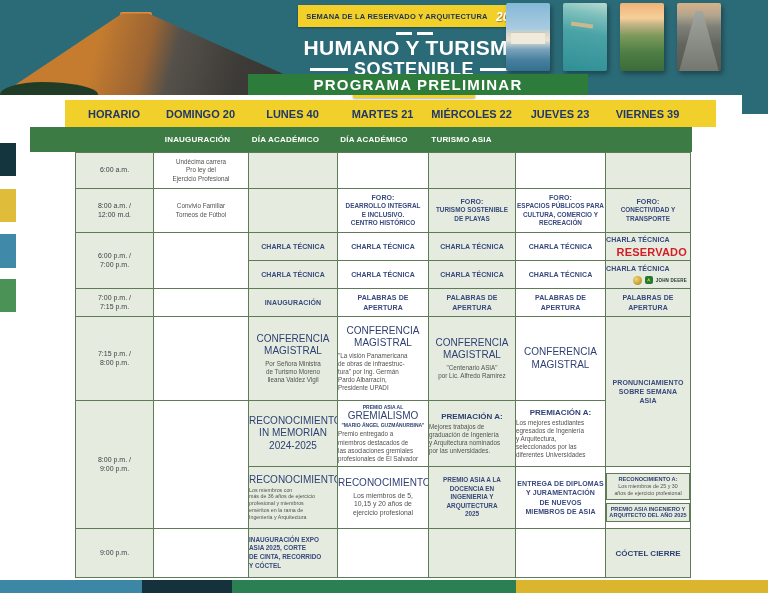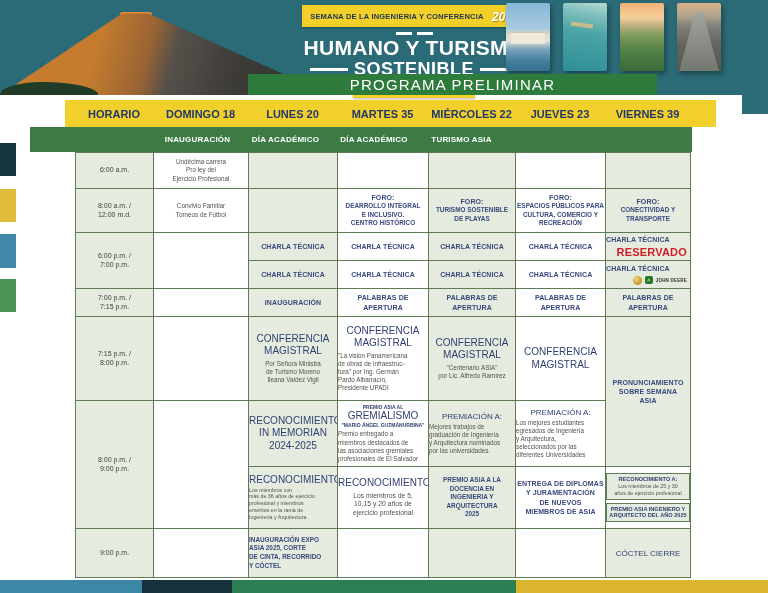--- a/index.html
+++ b/index.html
@@ -39,22 +39,22 @@
   .p1::after { content:""; position:absolute; left:12%; right:12%; top:42%; height:18%; background:#efeadb;
     box-shadow:0 1px 0 #cfc7ae inset; }
   .p2 { background:linear-gradient(190deg,#b9d9cf 0%,#7fc0bd 18%,#4aa3a6 45%,#2f8f96 100%); }
   .p2::after { content:""; position:absolute; left:18%; top:30%; width:50%; height:6%; background:#cbb98e; transform:rotate(8deg); }
   .p3 { background:linear-gradient(180deg,#f0b276 0%,#f6cf9a 22%,#c2b284 32%,#7d9a5b 48%,#4f7f45 72%,#3c6b3a 100%); }
   .p4 { background:linear-gradient(180deg,#d8b188 0%,#b2a58e 18%,#7e7f78 35%,#63665f 60%,#55584f 100%); }
   .road { position:absolute; left:0; top:12%; width:100%; height:88%;
     background:linear-gradient(180deg,#a3a6a0,#74776f); clip-path:polygon(42% 0,58% 0,95% 100%,5% 100%); }
 
   .green-rect { position:absolute; left:458px; top:76px; width:74px; height:17px; background:#3e7c3a; }
-  .program-banner { position:absolute; left:248px; top:74px; width:409px; height:21px; background:#2e7c3c;
-    color:#fff; font-weight:400; font-size:15px; letter-spacing:1.2px; text-align:center; line-height:21px; z-index:3; }
+  .program-banner { position:absolute; left:248px; top:74px; width:340px; height:21px; background:#2e7c3c;
+    color:#fff; font-weight:700; font-size:15px; letter-spacing:1.2px; text-align:center; line-height:21px; z-index:3; }
   .teal-corner { position:absolute; left:742px; top:90px; width:26px; height:24px; background:#2b6b77; }
 
   
   .day-row { position:absolute; left:65px; top:100px; width:651px; height:27px; background:#f2d02b; }
   .theme-row { position:absolute; left:30px; top:127px; width:662px; height:25px; background:#3c7c44; }
   .hdr-cells { position:absolute; top:0; bottom:0; display:flex; }
   .day-row .hdr-cells { left:10px; width:615px; }
   .theme-row .hdr-cells { left:45px; width:615px; }
   .hcell { display:flex; align-items:center; justify-content:center; text-align:center; white-space:pre-line; }
   .day-row .hcell { color:#20386a; font-weight:700; font-size:11px; }
@@ -76,21 +76,21 @@
   .tiny-body { display:block; color:#50534e; font-weight:400; font-size:5.3px; line-height:1.3; white-space:pre-line; }
   .left-cell { text-align:left; }
   .reserved { display:block; text-align:right; color:#d41e26; font-weight:800; font-size:11px; letter-spacing:.2px; margin:1px 3px 0 0; }
   .logos { display:flex; justify-content:flex-end; align-items:center; gap:3px; margin:2px 3px 0 0; }
   .seal { width:9px; height:9px; border-radius:50%;
     background:radial-gradient(circle at 35% 35%, #f0d878, #c89a2e 65%, #96711e); }
   .jd-box { position:relative; width:8px; height:8px; background:#1f7a33; border-radius:2px; display:inline-block; }
   .jd-box::after { content:""; position:absolute; inset:2px; background:#f2c12e;
     clip-path:polygon(0 100%, 50% 0, 100% 100%, 55% 60%, 45% 60%); }
   .jd-text { font-size:4.5px; color:#24352a; font-weight:700; letter-spacing:.2px; }
-  .bold-caps { display:block; color:#2e3f72; font-weight:400; font-size:8px; white-space:pre-line; }
+  .bold-caps { display:block; color:#2e3f72; font-weight:700; font-size:8px; white-space:pre-line; }
   .split-td { padding:0; background:#fff; border:none; vertical-align:top; }
   .mini { background:#e5ecdf; border:1px solid #5f7a57; padding:2px 1px; }
   .mini + .mini { margin-top:3px; }
 
   
   .sq { position:absolute; left:0; width:16px; height:33px; }
   .sq-navy { top:143px; background:#14343e; }
   .sq-yellow { top:189px; background:#e0bc3b; }
   .sq-blue { top:234px; background:#4189a9; height:34px; }
   .sq-green { top:279px; background:#4b9257; }
@@ -106,21 +106,21 @@
 <div class="poster">
 
   <div class="hero">
     <div class="volcano-wrap">
       <div class="crater"></div>
       <div class="volcano-body"></div>
       <div class="vegetation"></div>
     </div>
     <div class="title-block">
       <div class="ribbon">
-        <span class="ribbon-text">SEMANA DE LA INGENIERIA Y CONFERENCIA</span>
+        <span class="ribbon-text">SEMANA DE LA RESERVADO Y ARQUITECTURA</span>
         <span class="ribbon-year">2025</span>
       </div>
       <div class="tagline">
         <span class="dash"></span>
         <span class="dash"></span>
       </div>
       <div class="title1">HUMANO Y TURISMO</div>
       <div class="title2">
         <span class="dash long"></span>
         <span>SOSTENIBLE</span>
@@ -139,23 +139,23 @@
         </div>
     </div>
   </div>
   <div class="green-rect"></div>
   <div class="program-banner">PROGRAMA PRELIMINAR</div>
   <div class="teal-corner"></div>
 
   <div class="day-row">
     <div class="hdr-cells">
       <div class="hcell c0">HORARIO</div>
-      <div class="hcell c1">DOMINGO 18</div>
-      <div class="hcell c2">LUNES 20</div>
-      <div class="hcell c3">MARTES 35</div>
+      <div class="hcell c1">DOMINGO 20</div>
+      <div class="hcell c2">LUNES 40</div>
+      <div class="hcell c3">MARTES 21</div>
       <div class="hcell c4">MIÉRCOLES 22</div>
       <div class="hcell c5">JUEVES 23</div>
       <div class="hcell c6">VIERNES 39</div>
     </div>
   </div>
   <div class="theme-row">
     <div class="hdr-cells">
       <div class="hcell c0"></div>
       <div class="hcell c2">INAUGURACIÓN</div>
       <div class="hcell c4">DÍA ACADÉMICO</div>

